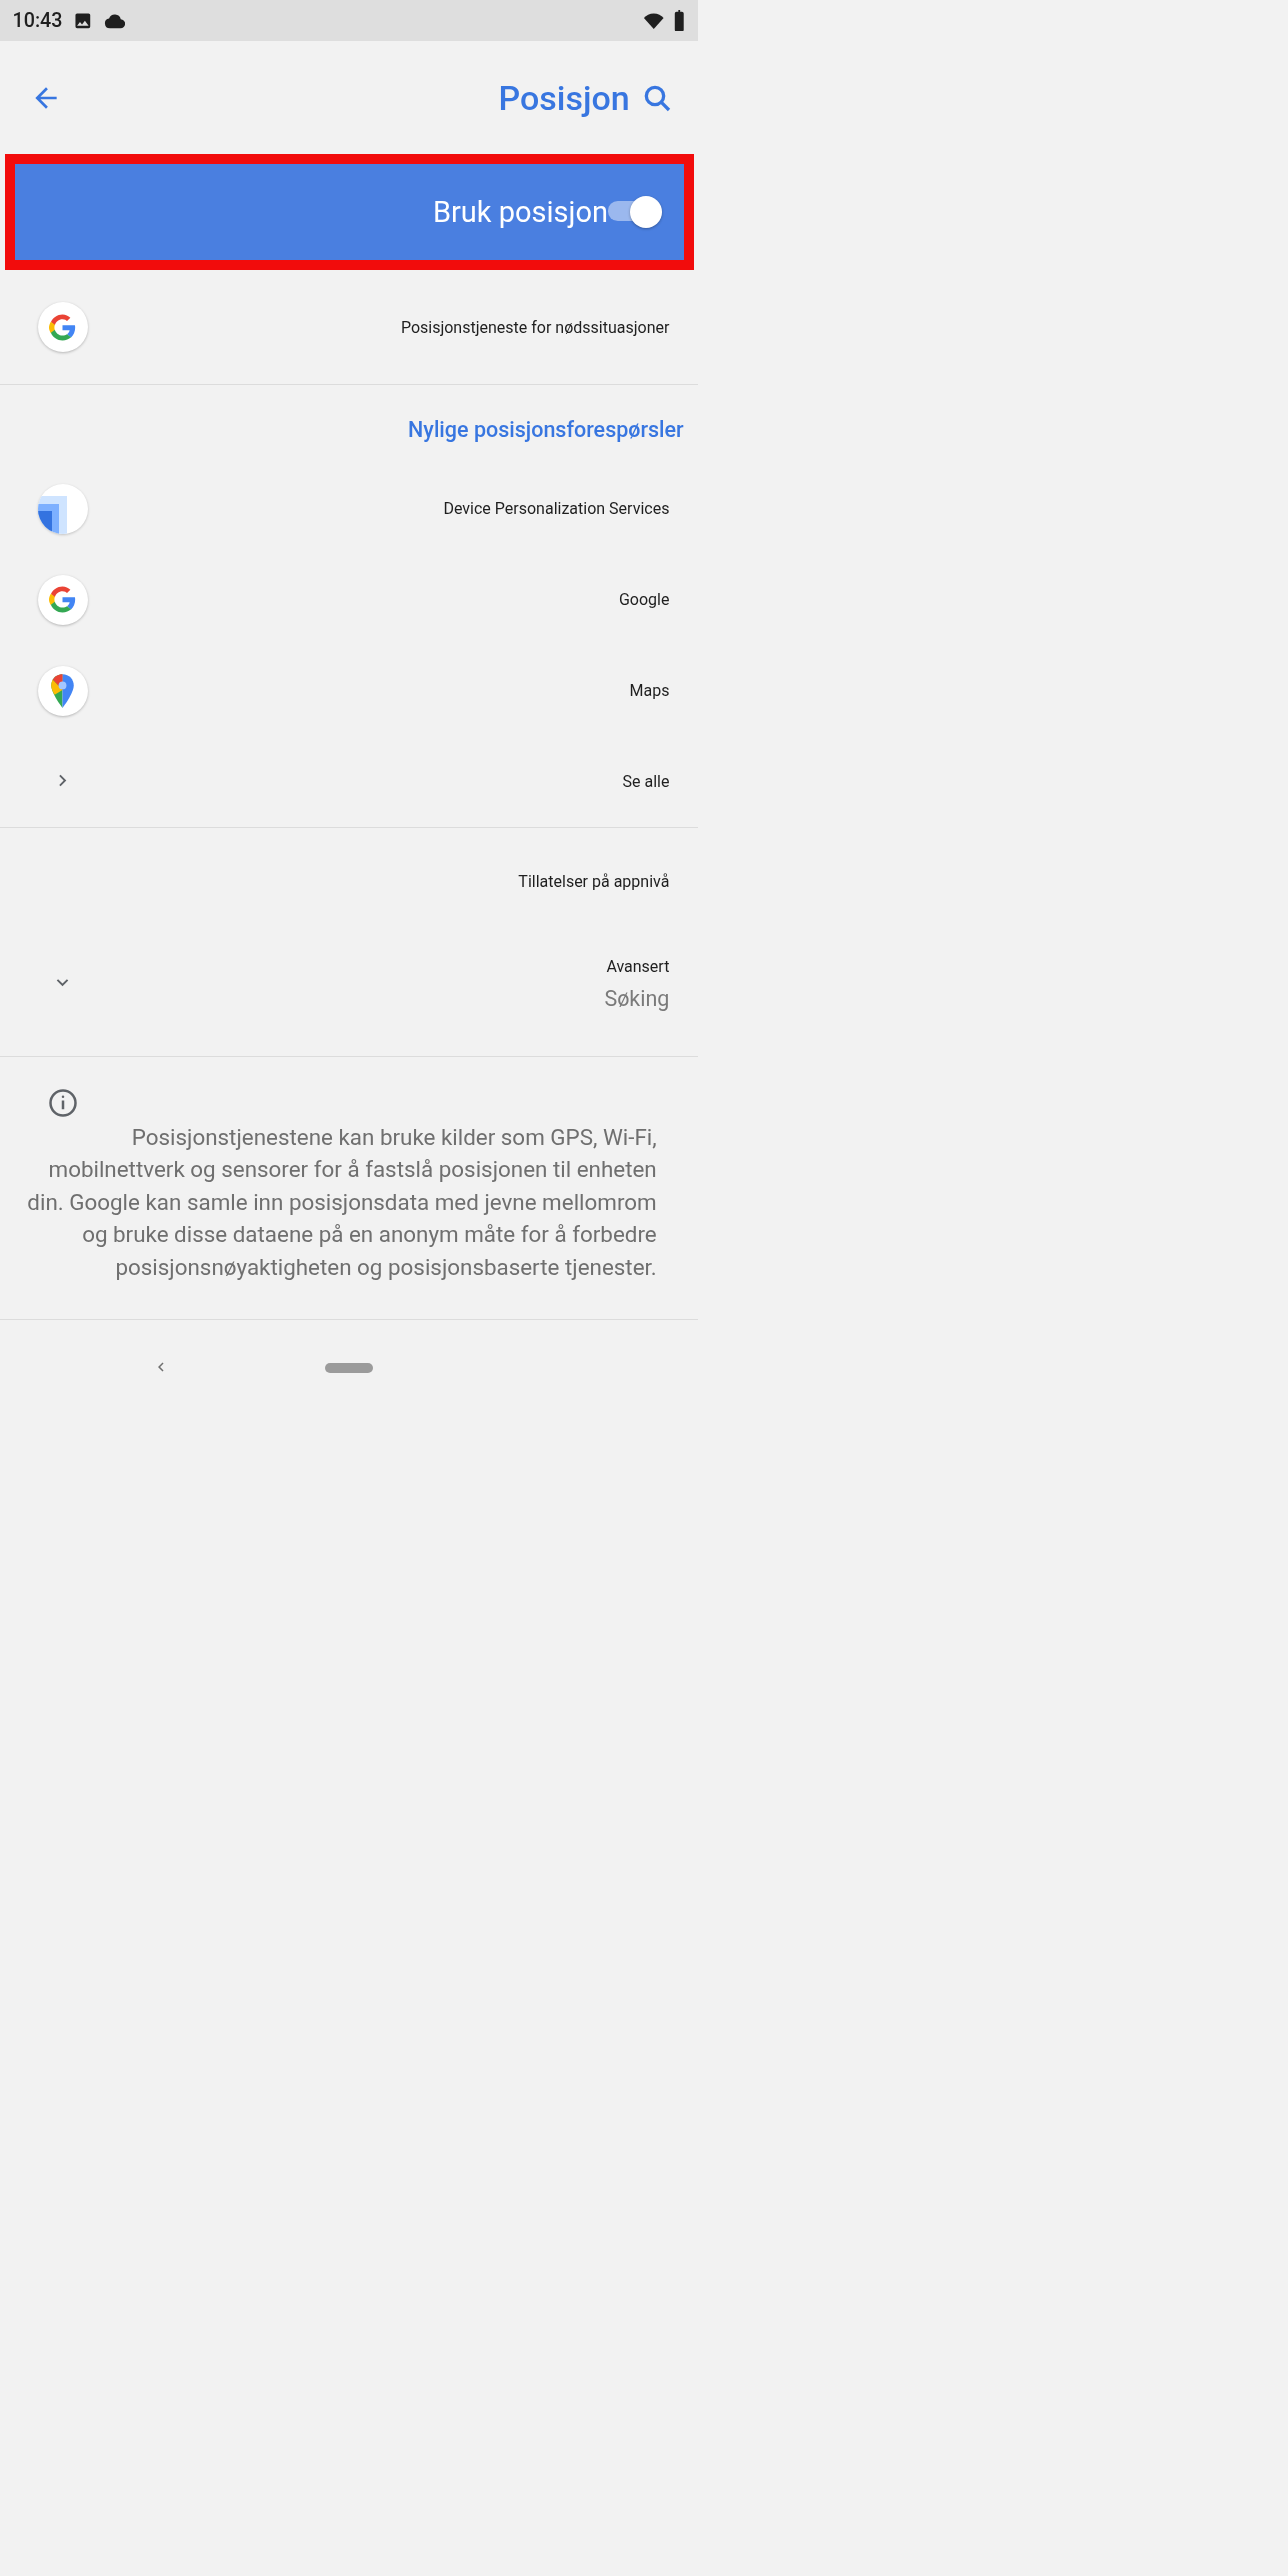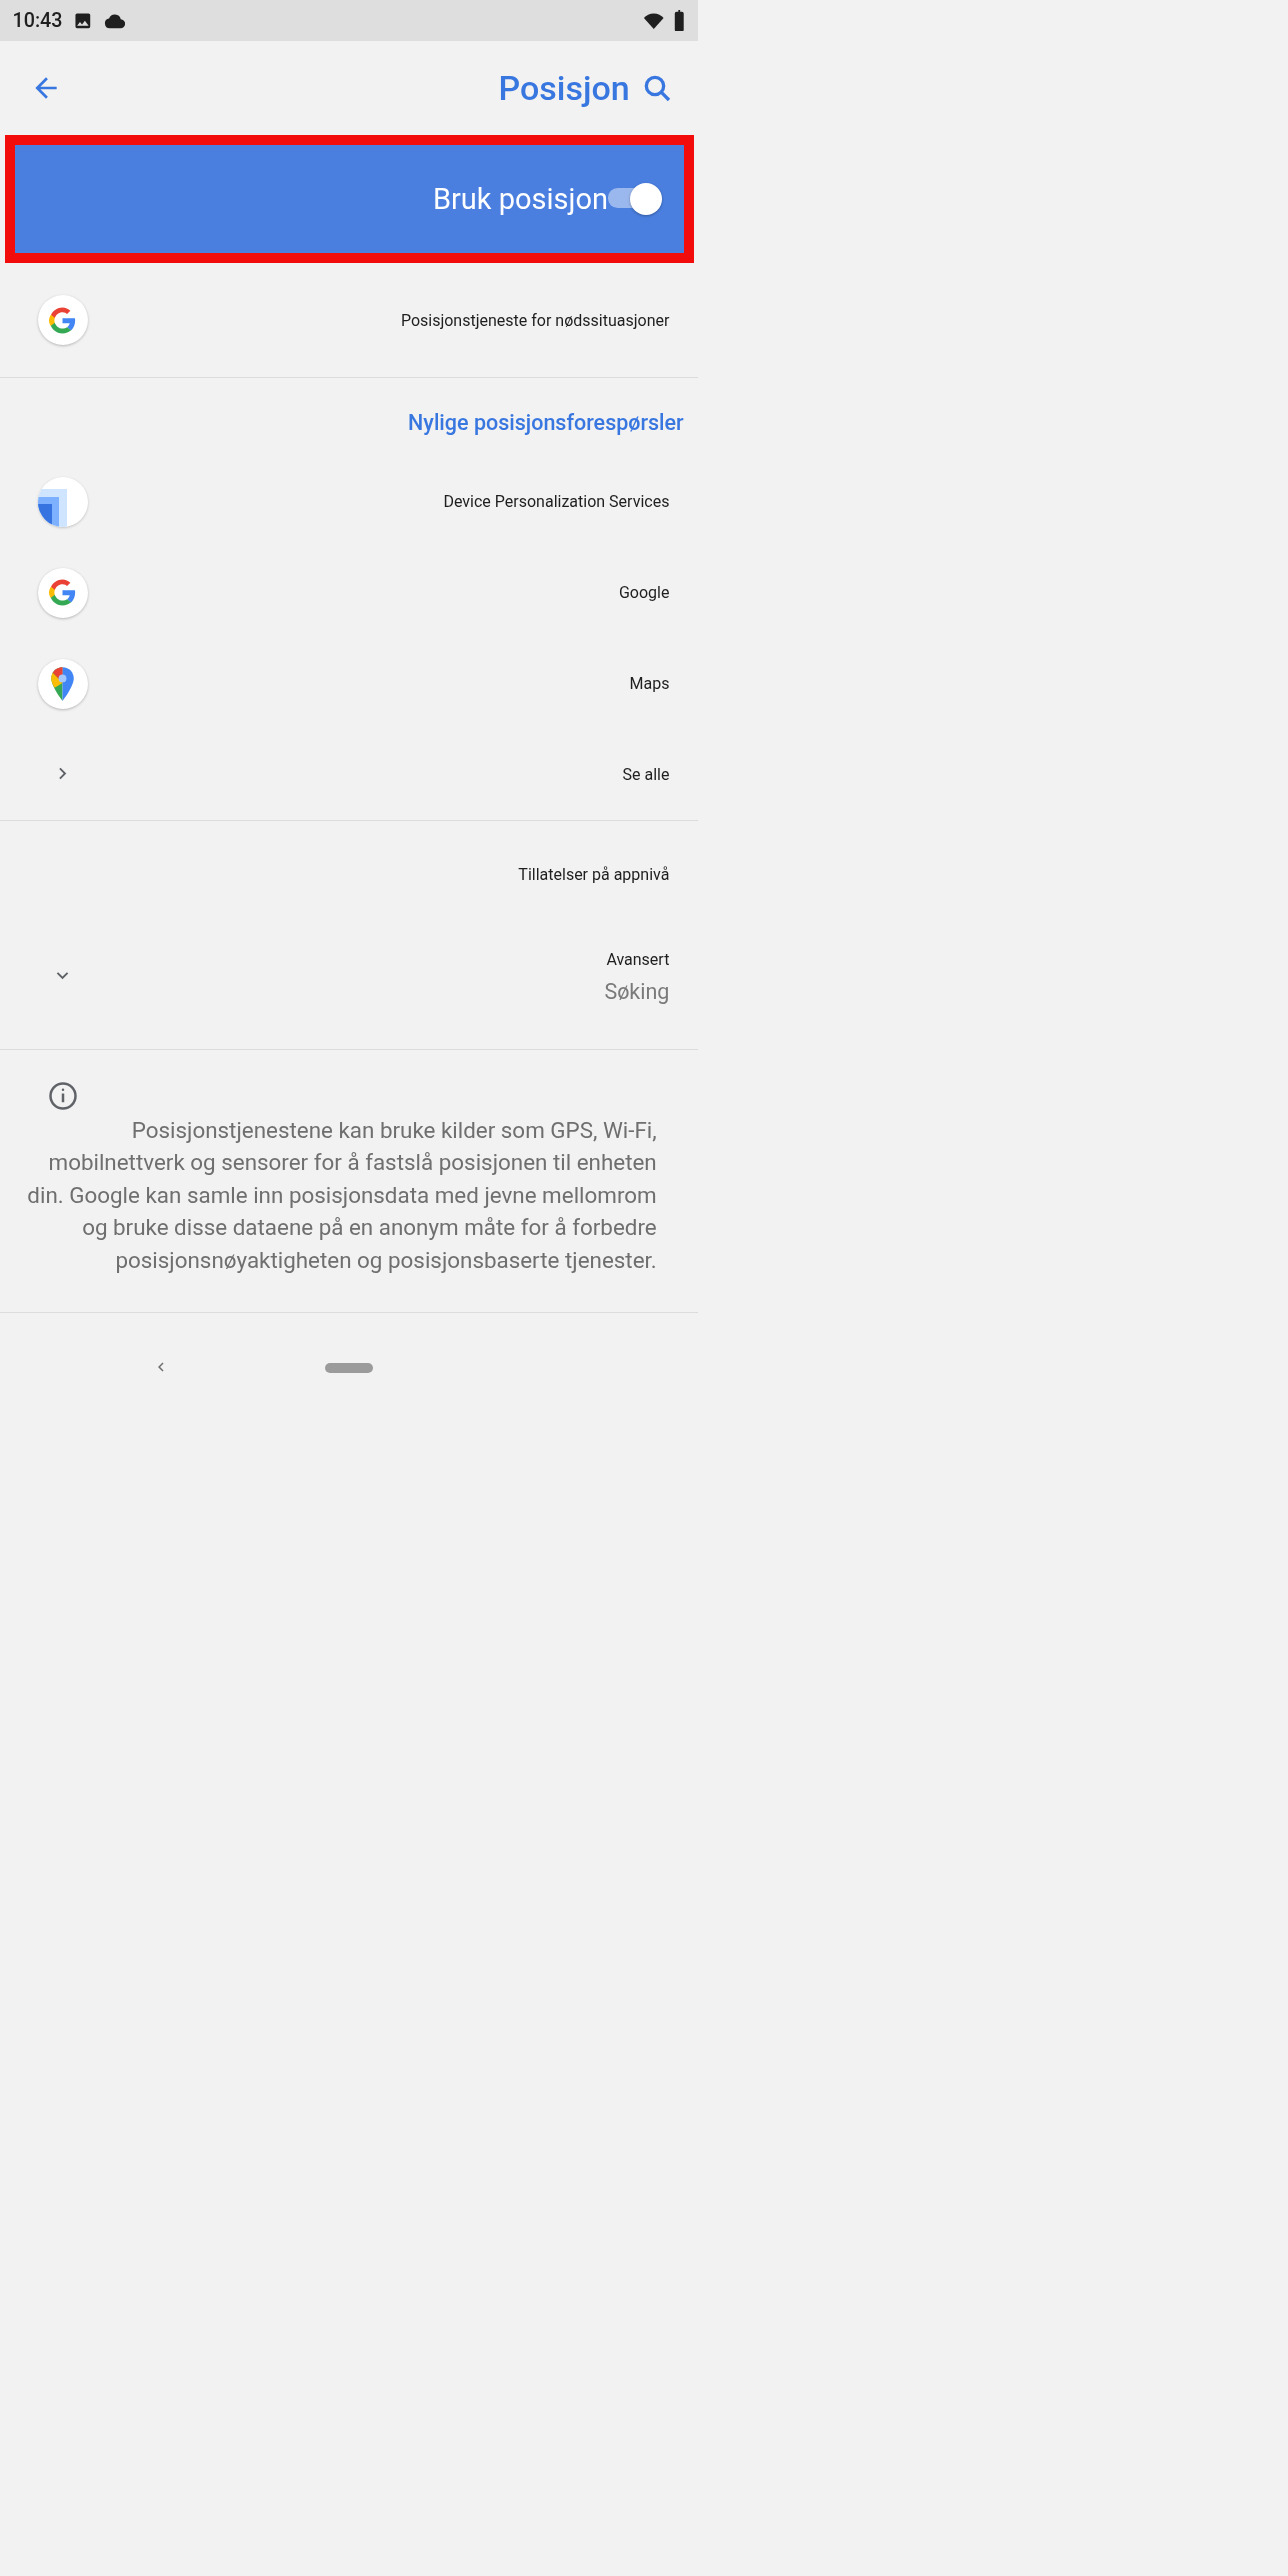--- a/index.html
+++ b/index.html
@@ -1,26 +1,26 @@
 <!DOCTYPE html>
 <html style="font-size:14.3px"><head>
 <meta charset="utf-8">
 <style>
   * { box-sizing: border-box; margin: 0; padding: 0; }
   html, body { width: 698px; height: 1395px; font-family: Roboto, "Helvetica Neue", Arial, sans-serif; background: #f2f2f2; color: #202124; }
   .statusbar { height: 41px; background: #dedede; display: flex; align-items: center; justify-content: space-between; padding: 0 12.5px; font-size: 19.7px; font-weight: 500; color: #1f1f1f; }
   .statusbar-left { display: flex; align-items: center; gap: 10.7px; }
   .statusbar-right { display: flex; align-items: center; gap: 9px; }
   .sb-icon { display: inline-flex; }
-  .appbar { height: 94px; display: flex; align-items: center; padding: 0 14.3px; }
+  .appbar { height: 113px; display: flex; align-items: center; padding: 0 14.3px; }
   .appbar .back { width: 64px; display: flex; justify-content: center; }
   .appbar .title { flex: 1; font-size: 34px; font-weight: 500; color: #3876e0; padding-left: 29px; }
   .appbar .search { width: 54px; display: flex; justify-content: center; }
   .highlight-box { border: 10.7px solid #f20c0c; margin: 0 4.5px 0 4.5px; }
-  .toggle-row { background: #4a7fe0; height: 108px; display: flex; align-items: center; padding-left: 116px; padding-right: 21.5px; }
+  .toggle-row { background: #4a7fe0; height: 96px; display: flex; align-items: center; padding-left: 116px; padding-right: 21.5px; }
   .toggle-row .label { flex: 1; color: #fff; font-size: 29px; font-weight: 400; }
   .switch { position: relative; width: 54px; height: 32px; }
   .switch-track { position: absolute; left: 0; top: 5.4px; width: 47px; height: 19.7px; border-radius: 9.8px; background: rgba(255,255,255,0.45); }
   .switch-thumb { position: absolute; right: 0; top: 0; width: 32px; height: 32px; border-radius: 50%; background: #fff; box-shadow: 0 0.9px 2.7px rgba(0,0,0,0.3); }
   .row { display: flex; align-items: center; min-height: 91px; padding: 0 14.3px; }
   .row .icon-slot { width: 97px; display: flex; justify-content: center; align-items: center; }
   .row .text-slot { flex: 1; padding-right: 14.3px; }
   .row .primary { font-size: 16px; color: #1f1f1f; }
   .row .secondary { font-size: 21.5px; color: #7a7a7a; margin-top: 10px; }
   .section-title { font-size: 21.5px; font-weight: 500; color: #3876e0; padding: 32px 14.3px 21.5px 125px; }

